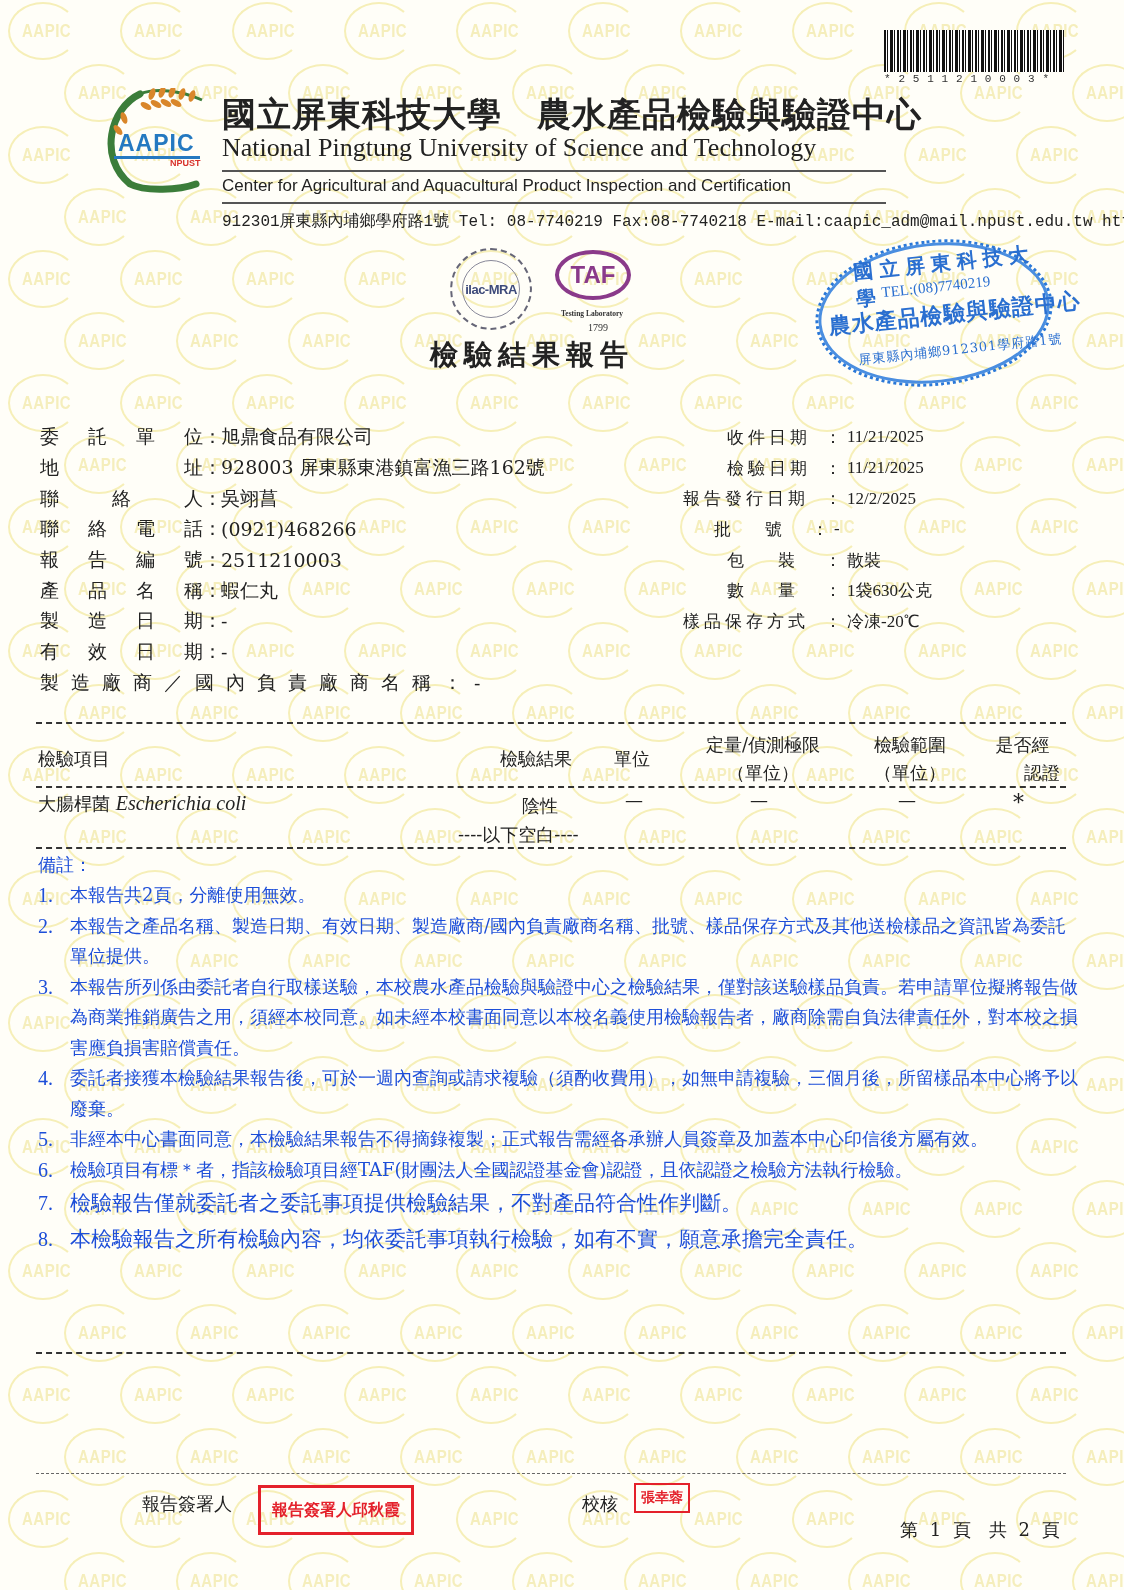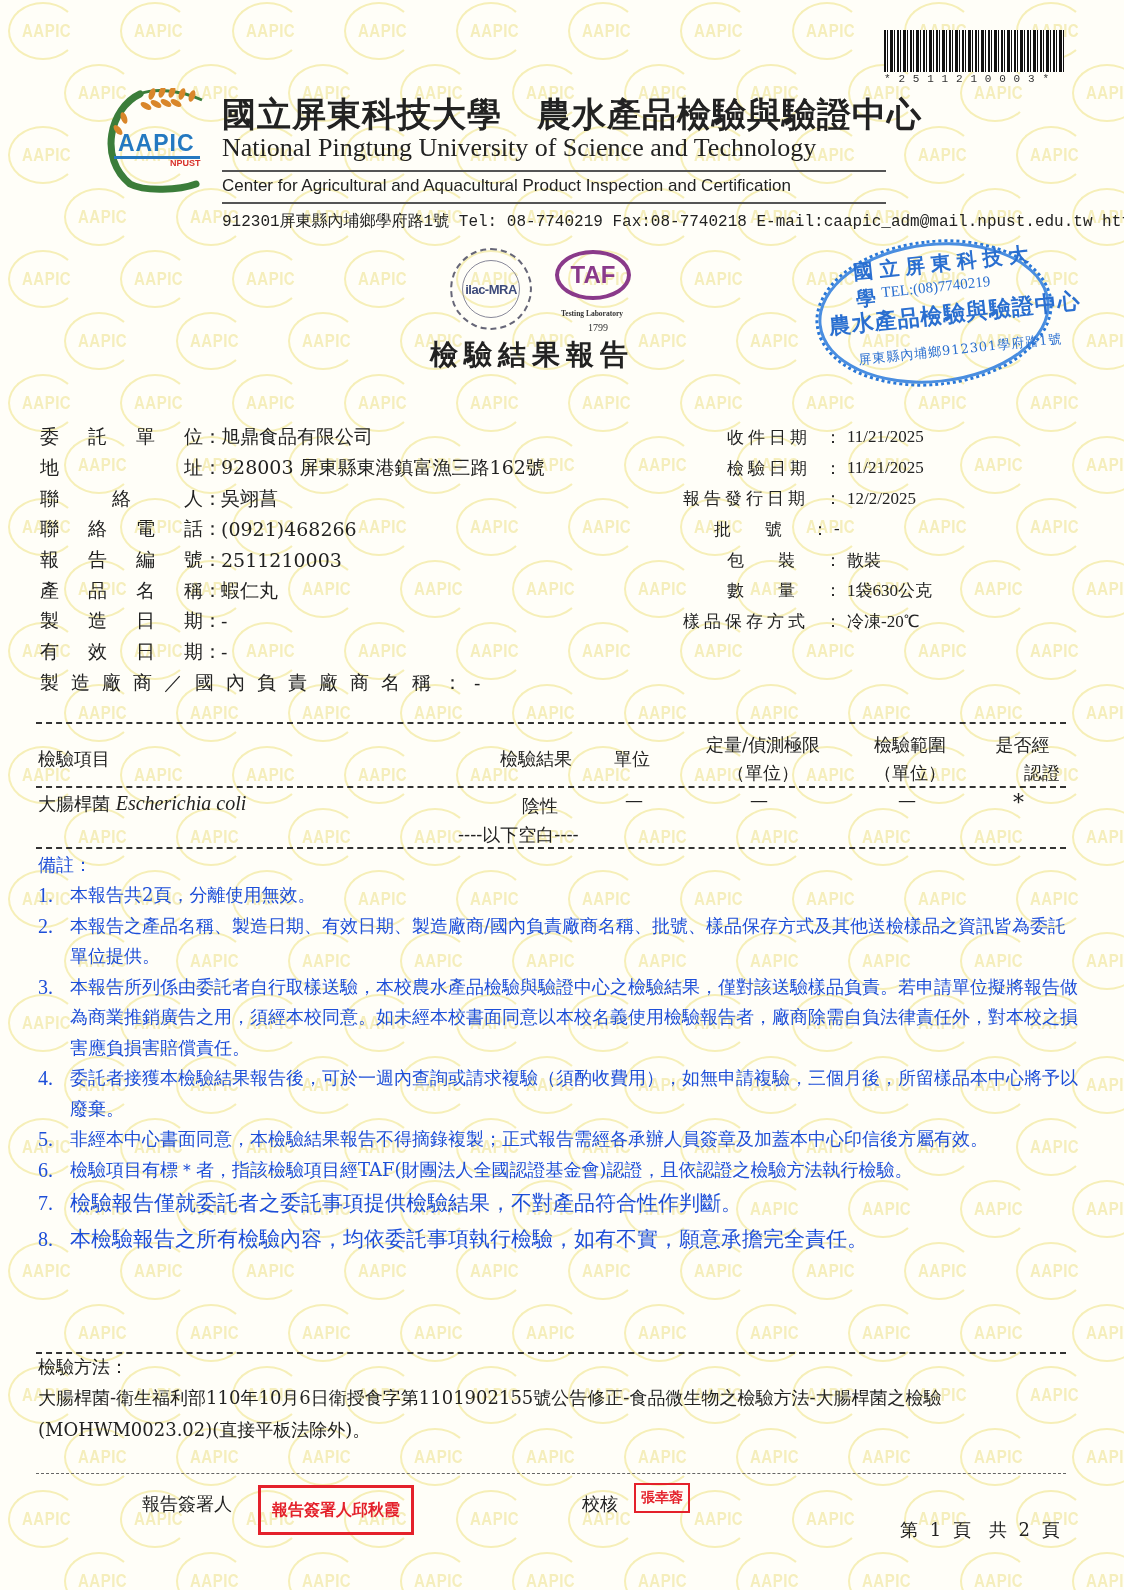--- a/index.html
+++ b/index.html
@@ -1405,24 +1405,20 @@
         <span class="note-text">檢驗報告僅就委託者之委託事項提供檢驗結果，不對產品符合性作判斷。</span>
       </div>
     <div class="note big">
         <span class="note-num">8.</span>
         <span class="note-text">本檢驗報告之所有檢驗內容，均依委託事項執行檢驗，如有不實，願意承擔完全責任。</span>
       </div>
   </div>
 
   <div class="dash" style="top:1352px"></div>
 
-  <div class="method">
-    <div class="method-title">檢驗方法：</div>
-    <div class="method-text">大腸桿菌-衛生福利部110年10月6日衛授食字第1101902155號公告修正-食品微生物之檢驗方法-大腸桿菌之檢驗(MOHWM0023.02)(直接平板法除外)。</div>
-  </div>
 
   <div class="dash" style="top:1473px;border-top:1px dashed #666"></div>
 
   <div class="sig-label" style="left:142px;top:1492px">報告簽署人</div>
   <div class="red-stamp" style="left:258px;top:1485px;width:156px;height:50px;font-size:16px">報告簽署人邱秋霞</div>
   <div class="sig-label" style="left:582px;top:1492px">校核</div>
   <div class="red-stamp" style="left:634px;top:1483px;width:56px;height:30px;font-size:14px;border-width:2px">張幸蓉</div>
 
   <div class="page-num">第 1 頁　共 2 頁</div>
 </div>

